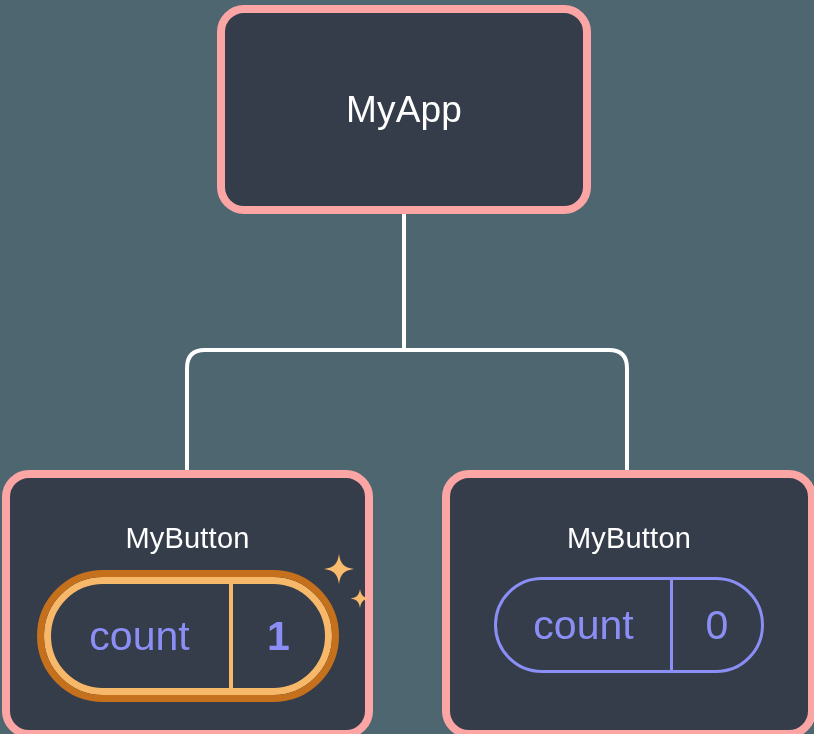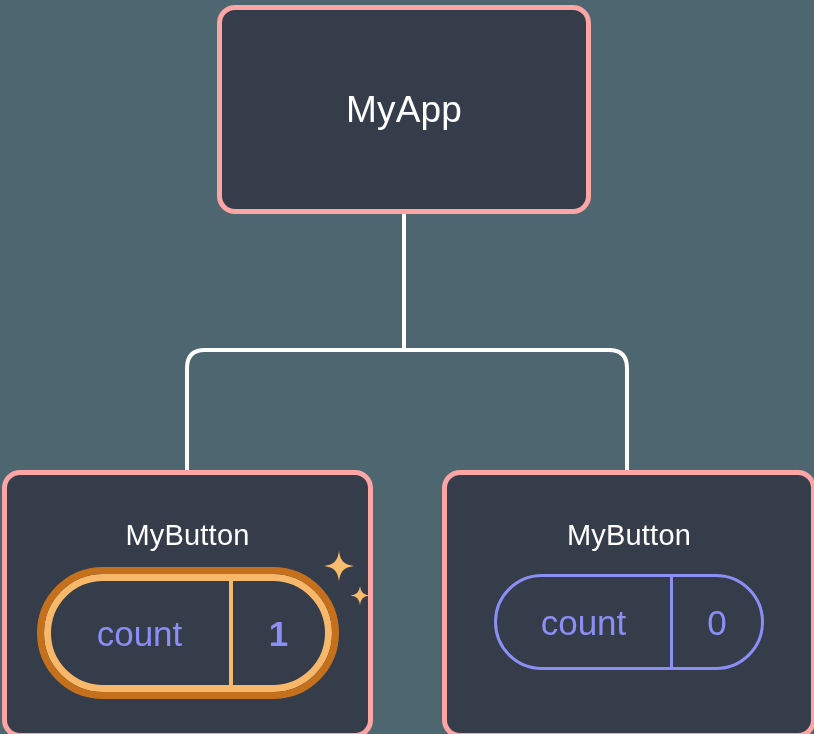--- a/index.html
+++ b/index.html
@@ -27,22 +27,22 @@
     top: 0;
     width: 814px;
     height: 734px;
   }
 
   
   .node {
     position: absolute;
     box-sizing: border-box;
     background: #353c4a;
-    border: 5px solid #fca5a5;
-    border-radius: 18px;
+    border: 8px solid #fca5a5;
+    border-radius: 27px;
     display: flex;
     flex-direction: column;
     align-items: center;
   }
 
   .node-title {
     color: #ffffff;
     font-weight: 400;
     letter-spacing: 0.2px;
     white-space: nowrap;
@@ -125,21 +125,21 @@
   .pill.highlight .pill-val {
     color: #8b8ff5;
     font-weight: 700;
     border-left: 4px solid #f8b869;
   }
 
   .pill-key, .pill-val {
     display: flex;
     align-items: center;
     justify-content: center;
-    font-size: 35px;
+    font-size: 41px;
     line-height: 1;
   }
   .pill-key {
     flex: 1 1 auto;
     padding: 0 16px;
   }
   .pill-val {
     flex: 0 0 92px;
   }
   .pill.plain .pill-val { flex-basis: 88px; }

